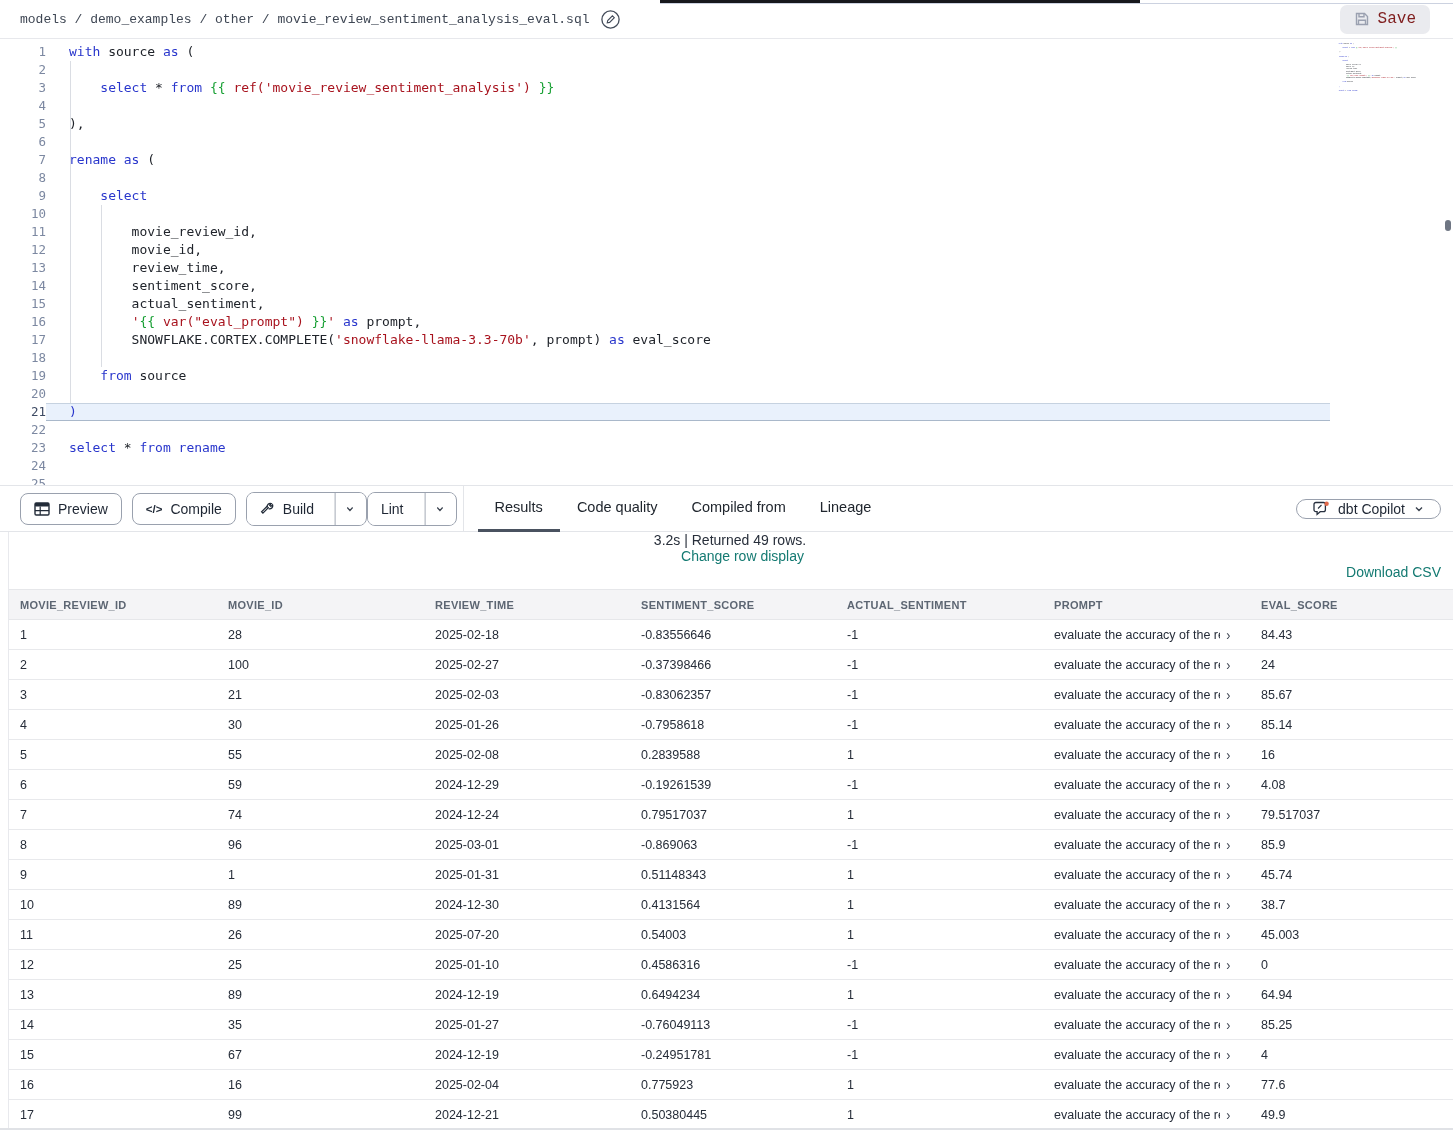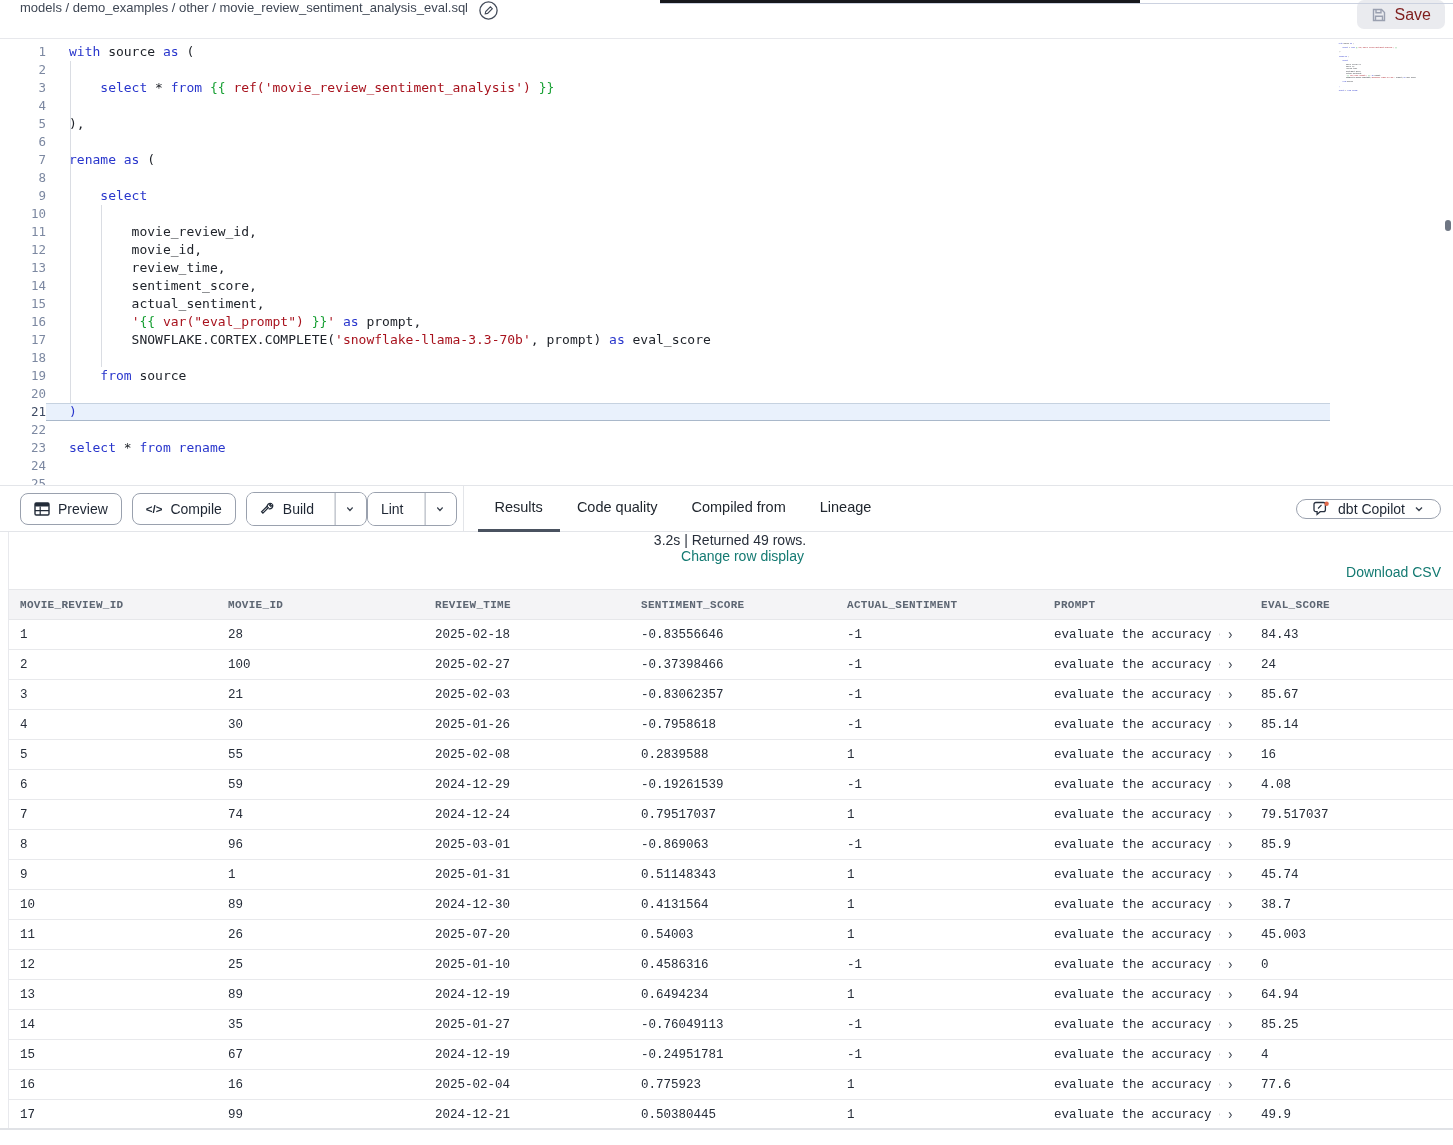--- a/index.html
+++ b/index.html
@@ -5,22 +5,22 @@
   html,body{margin:0;padding:0;}
   body{width:1453px;height:1145px;overflow:hidden;position:relative;background:#fff;
        font-family:"Liberation Sans",sans-serif;color:#20262e;}
 
   
   .top-accent{position:absolute;top:0;left:660px;width:480px;height:3px;background:#17181c;z-index:5;}
   .top-accent-line{position:absolute;top:3px;left:660px;right:0;height:1px;background:#ccd2e0;z-index:5;}
 
   
   .crumb-bar{position:absolute;top:0;left:0;right:0;height:39px;background:#fff;
-             border-bottom:1px solid #e7e8ec;display:flex;align-items:flex-start;
-             padding:0 8px 0 20px;box-sizing:border-box;}
+             border-bottom:1px solid #e7e8ec;display:flex;align-items:center;
+             padding:0 23px 0 20px;box-sizing:border-box;font-family:Liberation Mono, monospace;}
   .breadcrumb{font-size:13px;color:#3f4754;}
   .edit-icon{margin-left:10px;display:flex;align-items:center;cursor:pointer;}
   .save-btn{margin-left:auto;display:flex;align-items:center;gap:8px;background:#eaebef;
             border:none;border-radius:7px;height:29px;padding:0 14px;font-size:16px;
             color:#7f1d1d;font-family:inherit;}
 
   
   .editor{position:absolute;top:40px;left:0;width:1453px;height:445px;overflow:hidden;
           background:#fff;font-family:"DejaVu Sans Mono",monospace;font-size:13px;z-index:0;padding-top:3px;box-sizing:border-box;}
   .cl{display:flex;height:18px;line-height:18px;position:relative;}
@@ -62,21 +62,21 @@
            border:1px solid #9aa1ae;border-radius:17px;height:20px;background:#fff;
            padding:0 15px;font-size:14px;color:#1e2633;font-family:inherit;}
 
   
   .results{position:absolute;top:532px;left:8px;right:0;bottom:0;border-left:1px solid #e8e9ed;}
   .meta-row{height:57px;display:flex;align-items:center;padding:0 12px 0 10px;font-size:14px;color:#272e3a;flex-direction:column;}
   .meta-summary{white-space:pre;}
   .link{color:#147a72;cursor:pointer;}
   .change-link{margin-left:25px;}
   .dl-link{margin-left:auto;}
-  table{width:100%;border-collapse:collapse;table-layout:fixed;font-family:Liberation Mono, monospace;}
+  table{width:100%;border-collapse:collapse;table-layout:fixed;}
   th{height:29px;background:#f4f4f6;text-align:left;padding:0 0 0 11px;font-size:11px;
      color:#5d6673;letter-spacing:.3px;font-weight:bold;border-top:1px solid #e6e7ea;
      border-bottom:1px solid #e6e7ea;}
   td{height:29px;padding:0 0 0 11px;font-size:12.5px;color:#262d39;border-bottom:1px solid #e8e9ec;
      overflow:hidden;white-space:nowrap;}
   .ptxt{display:inline-block;max-width:166px;overflow:hidden;white-space:nowrap;vertical-align:middle;}
   .chev{display:inline-block;margin-left:6px;color:#39404d;font-size:14px;vertical-align:middle;
         cursor:pointer;transform:scaleX(0.9);}
 
   

